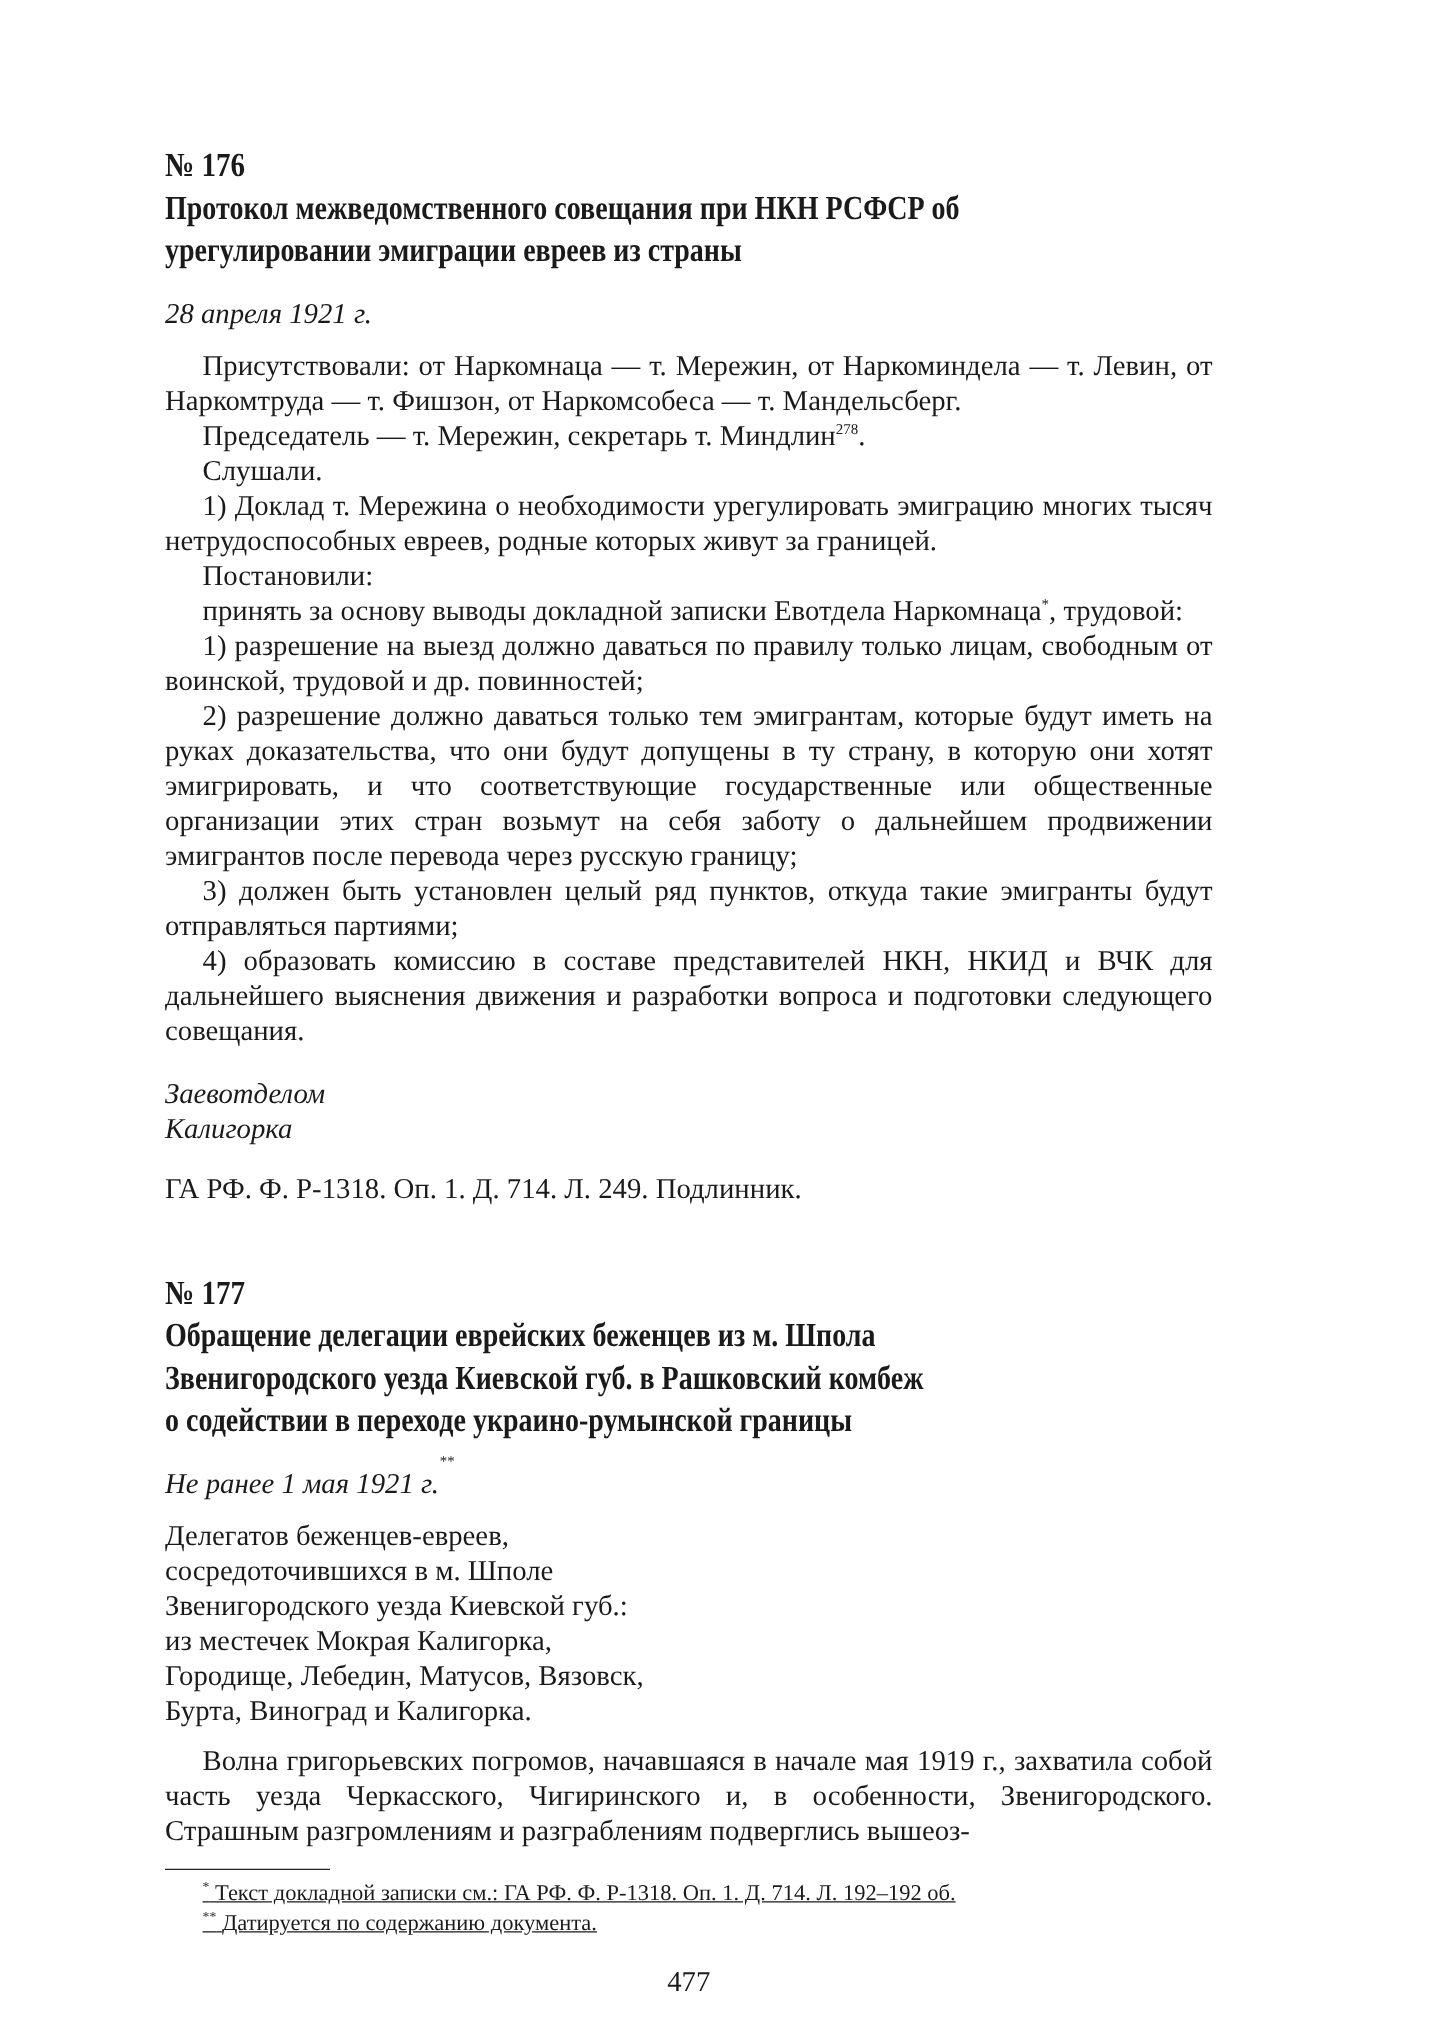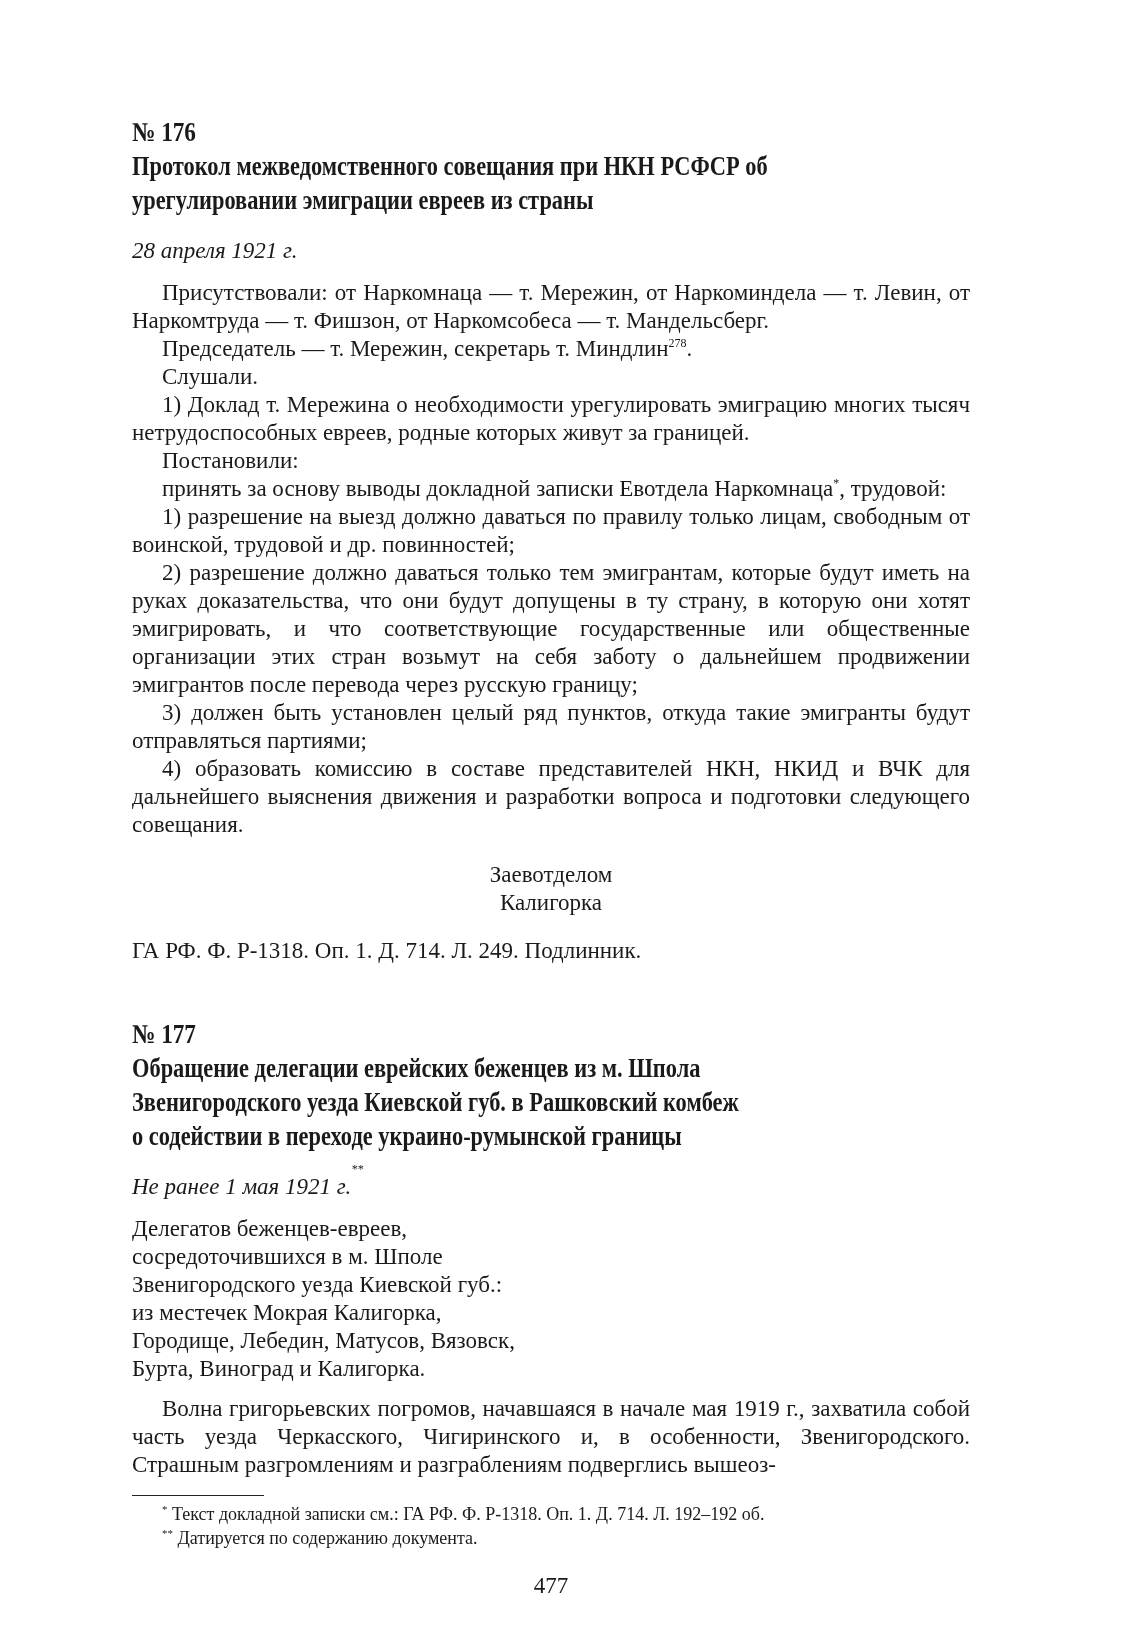--- a/index.html
+++ b/index.html
@@ -6,27 +6,27 @@
   body { width: 1146px; height: 1631px; position: relative; overflow: hidden; color: #1a1a1a; }
   .page { position: absolute; left: 132px; top: 95px; width: 838px; font-family: "Liberation Serif", "DejaVu Serif", serif; font-size: 23px; line-height: 28px; margin-top: 20px; }
   .doc-num { font-weight: bold; font-size: 27px; line-height: 34px; letter-spacing: 0px; transform: scaleX(0.86); transform-origin: left; white-space: nowrap; }
   .doc-title { font-weight: bold; font-size: 27px; line-height: 34px; transform: scaleX(0.83); transform-origin: left; width: 120%; }
   .doc-title span { display: block; white-space: nowrap; }
   .date { text-align: left; font-style: italic; margin-top: 20px; margin-bottom: 14px; font-size: 23px; }
   .date sup { font-size: 12px; vertical-align: top; position: relative; top: -4px; }
   p { margin: 0; text-align: justify; }
   .ind { text-indent: 30px; }
   sup { font-size: 12px; line-height: 0; }
-  .sign { text-align: center; margin-top: 22px; }
+  .sign { text-align: left; font-style: italic; margin-top: 22px; }
   .archive { margin-top: 20px; }
   .sec2 { margin-top: 52px; }
   .address { margin-top: 6px; margin-bottom: 12px; }
   .address span { display: block; white-space: nowrap; }
   .footnote-rule { width: 132px; border-top: 1.5px solid #222; margin-top: 16px; margin-bottom: 6px; }
-  .footnotes { font-size: 18px; line-height: 24px; padding-left: 30px; }
+  .footnotes { font-size: 18px; line-height: 24px; padding-left: 30px; text-decoration: underline; }
   .footnotes sup { font-size: 11px; }
   .page-number { text-align: center; margin-top: 22px; font-size: 23px; }
 </style>
 </head>
 <body>
 
 <div class="page">
 
   <section>
     <div class="doc-num">№ 176</div>

